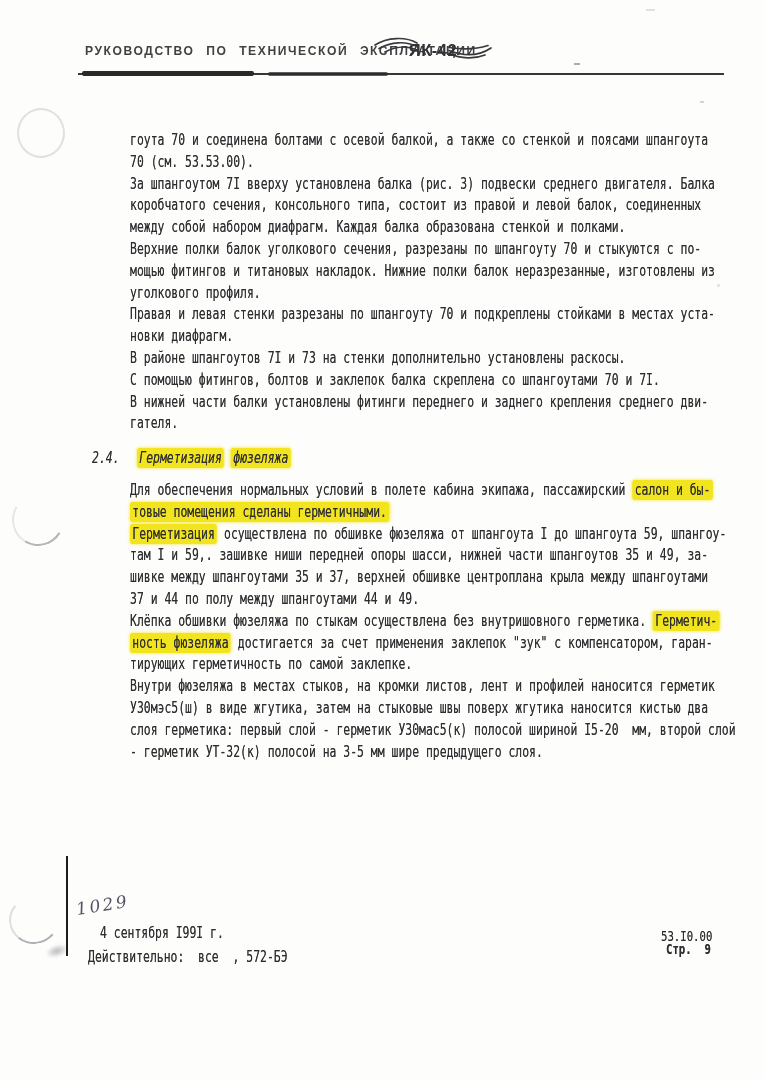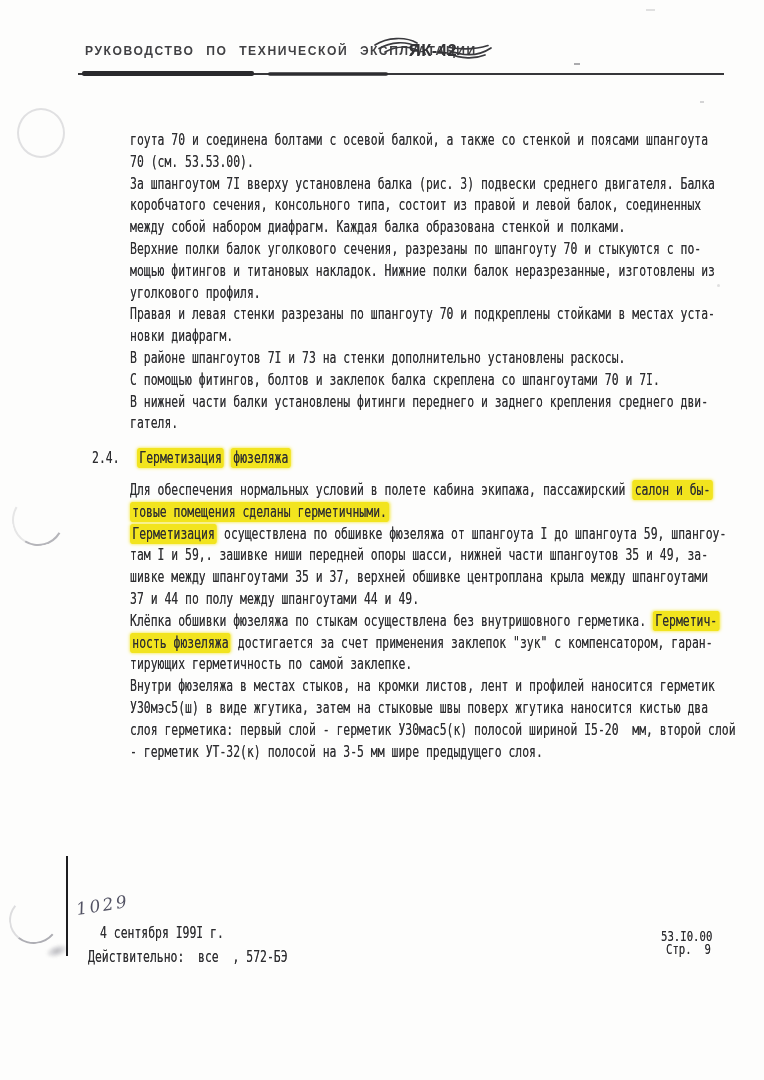--- a/index.html
+++ b/index.html
@@ -45,33 +45,33 @@
   
   .textcol{position:absolute;left:130px;width:640px;}
   .p1{top:130px;}
   .p2{top:480px;}
   .tline{
     height:21.8px;line-height:21.8px;font-size:15px;white-space:pre;
     transform:scaleX(.762);transform-origin:0 50%;
     text-shadow:0 0 .3px rgba(45,45,48,.6);
   }
   .hl{background:var(--hl);border-radius:3px;padding:1px 3px;box-shadow:0 0 4px var(--hl);}
-  .heading{position:absolute;left:92px;top:448px;display:flex;align-items:baseline;}
+  .heading{position:absolute;left:92px;top:448px;display:flex;align-items:baseline;font-style:italic;}
   .heading .num{margin-right:9px;}
   
   .hand{
     position:absolute;left:76px;top:895px;
     font-family:"DejaVu Serif","Liberation Serif",serif;font-style:italic;
     font-size:17px;letter-spacing:2.5px;color:#3b3b4e;
     transform:rotate(-9deg);opacity:.88;
   }
   .fdate{position:absolute;left:100px;top:923px;}
   .fvalid{position:absolute;left:88px;top:947px;}
   .fdoc{position:absolute;left:661px;top:929px;}
-  .fpage{position:absolute;left:666px;top:942px;}
+  .fpage{position:absolute;left:666px;top:942px;font-weight:bold;}
   .fdoc .tline,.fpage .tline{height:14px;line-height:14px;font-size:14px;}
 </style>
 </head>
 <body>
 
 <div class="page">
 
   <div class="htitle">РУКОВОДСТВО ПО ТЕХНИЧЕСКОЙ ЭКСПЛУАТАЦИИ</div>
   <svg class="logo" viewBox="0 0 122 32" xmlns="http://www.w3.org/2000/svg">
     <g fill="none" stroke="#3a3a3e" stroke-width="1.7" stroke-linecap="round">

